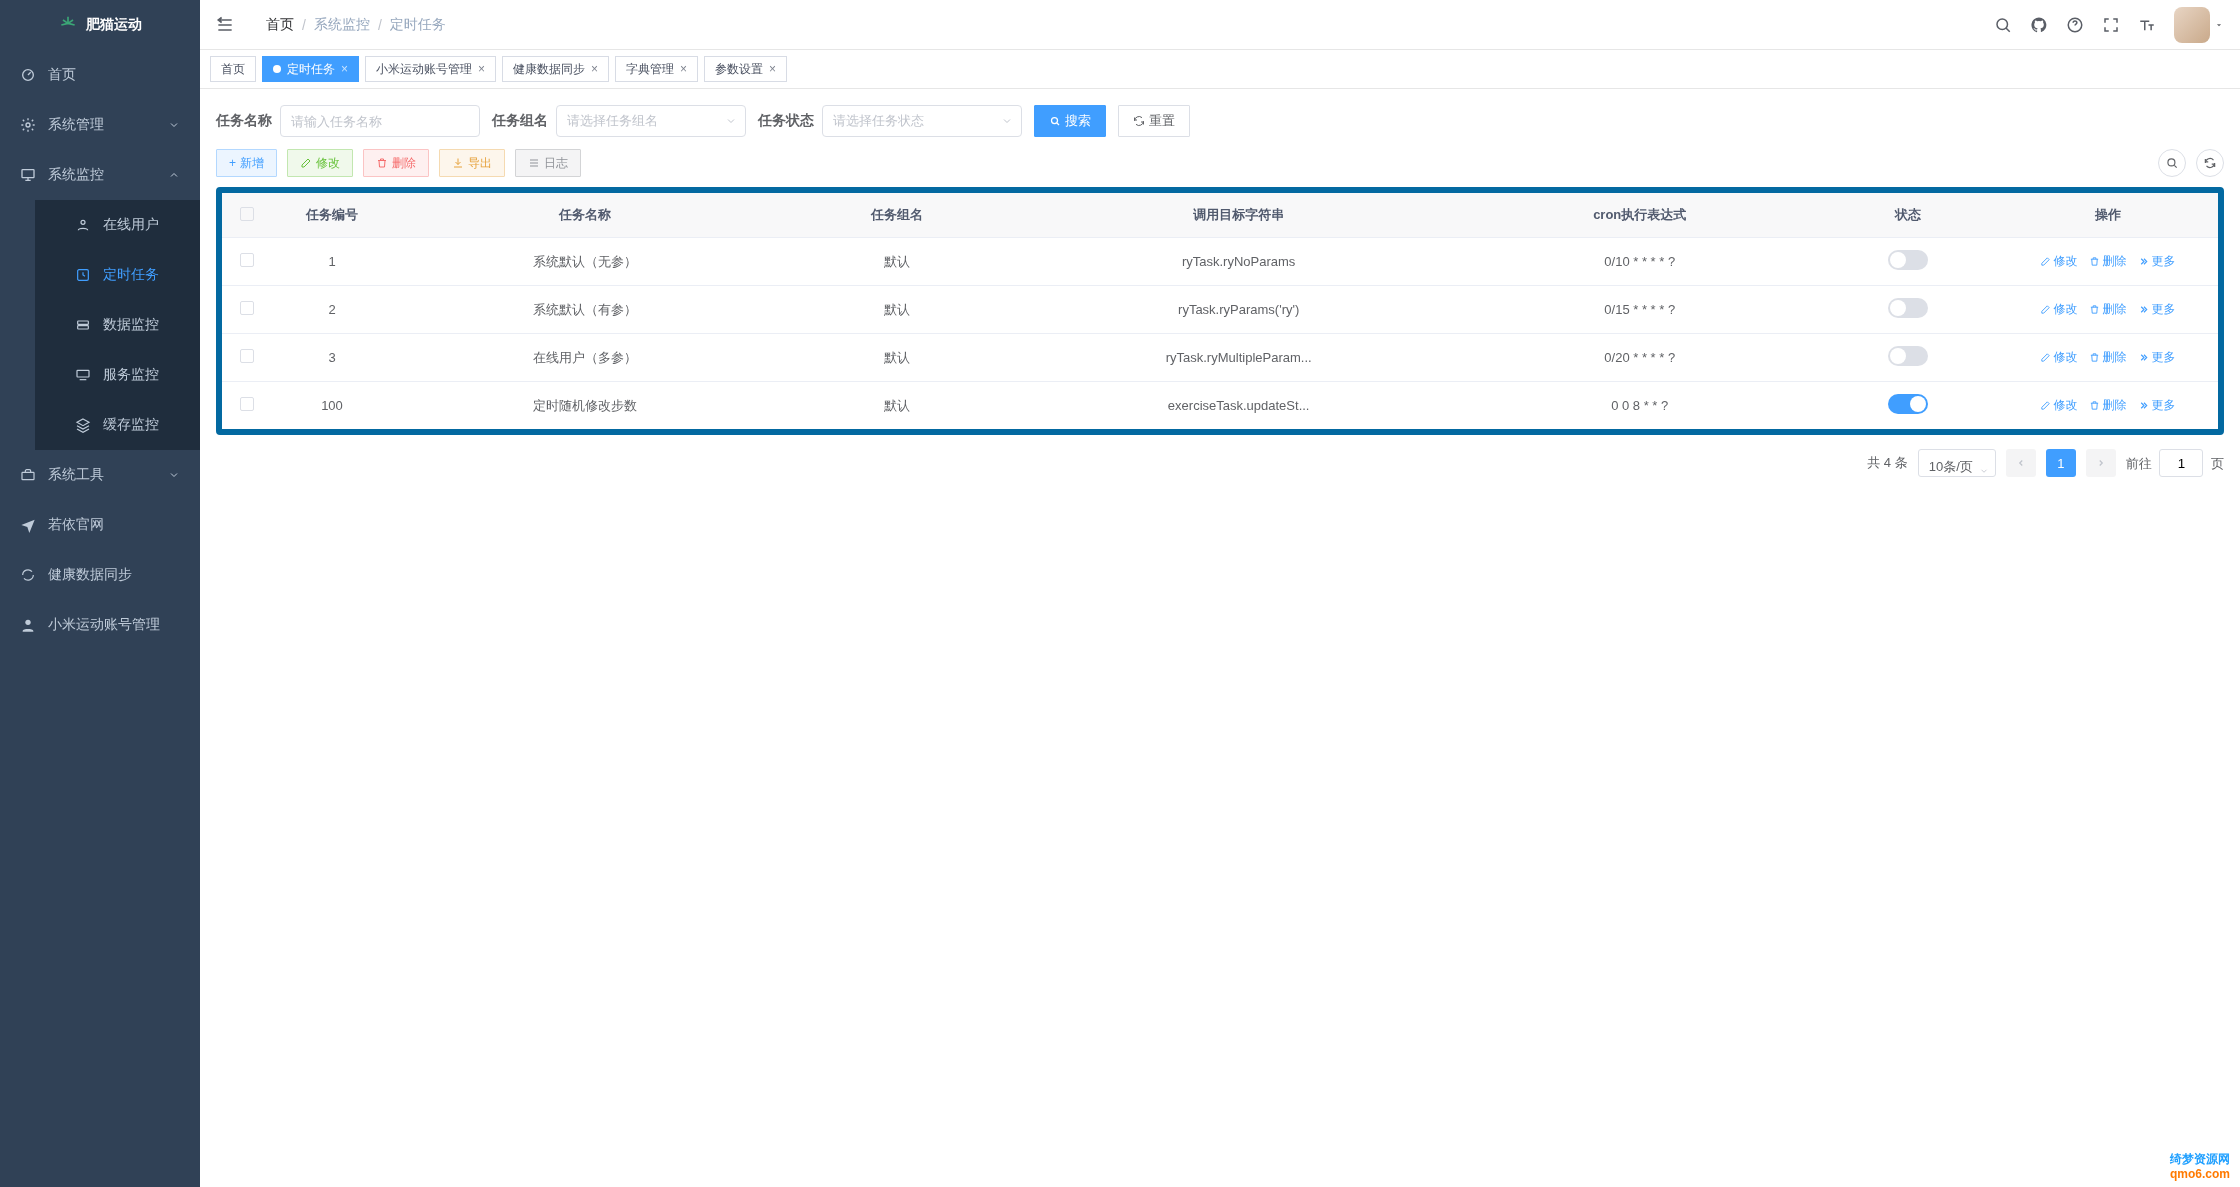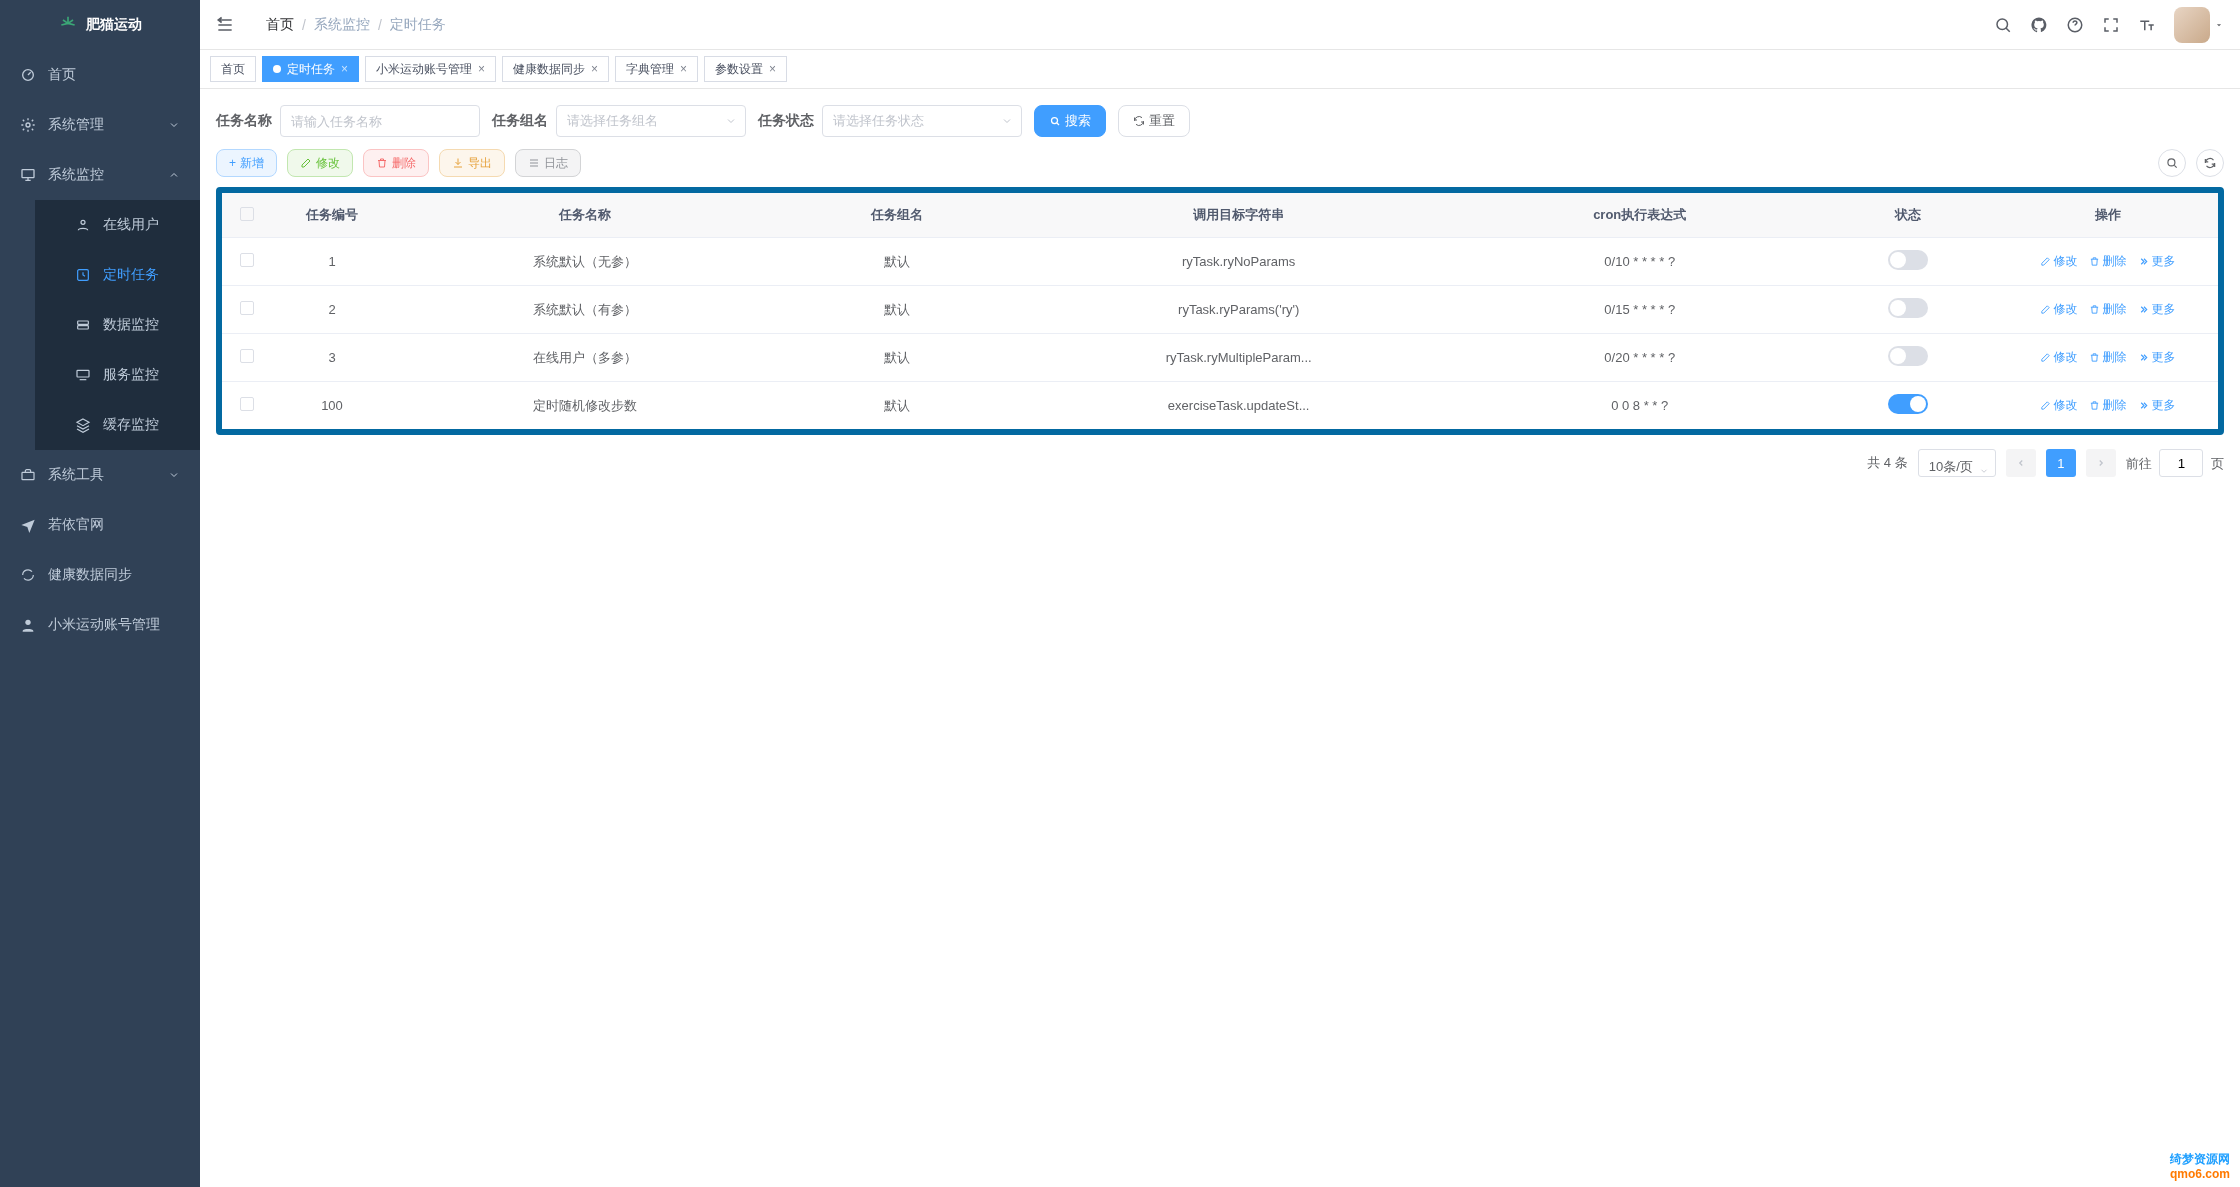--- a/index.html
+++ b/index.html
@@ -43,21 +43,21 @@
 
 
 .content { flex: 1; overflow: auto; padding: 16px; }
 .search-row { display: flex; align-items: center; gap: 12px; flex-wrap: wrap; margin-bottom: 12px; }
 .form-item { display: flex; align-items: center; gap: 8px; }
 .form-label { font-size: 14px; color: #606266; font-weight: 700; }
 .input { height: 32px; border: 1px solid #dcdfe6; border-radius: 4px; padding: 0 10px; font-size: 13px; color: #606266; background: #fff; }
 .input::placeholder { color: #c0c4cc; }
 .select { height: 32px; border: 1px solid #dcdfe6; border-radius: 4px; padding: 0 28px 0 10px; font-size: 13px; color: #c0c4cc; background: #fff; position: relative; display: flex; align-items: center; min-width: 190px; }
 .select .sel-arrow { position: absolute; right: 8px; top: 50%; transform: translateY(-50%); color: #c0c4cc; width: 12px; height: 12px; }
-.btn { height: 32px; border-radius: 8px; padding: 0 14px; font-size: 13px; cursor: pointer; display: inline-flex; align-items: center; gap: 4px; border: 1px solid #dcdfe6; background: #fff; color: #606266; }
+.btn { height: 32px; border-radius: 1px; padding: 0 14px; font-size: 13px; cursor: pointer; display: inline-flex; align-items: center; gap: 4px; border: 1px solid #dcdfe6; background: #fff; color: #606266; }
 .btn-primary { background: #409eff; border-color: #409eff; color: #fff; }
 .btn-plain-primary { background: #ecf5ff; border-color: #b3d8ff; color: #409eff; }
 .btn-plain-success { background: #f0f9eb; border-color: #c2e7b0; color: #67c23a; }
 .btn-plain-danger { background: #fef0f0; border-color: #fbc4c4; color: #f56c6c; }
 .btn-plain-warning { background: #fdf6ec; border-color: #f5dab1; color: #e6a23c; }
 .btn-plain-info { background: #f4f4f5; border-color: #d3d4d6; color: #909399; }
 .btn-sm { height: 28px; padding: 0 12px; font-size: 12px; }
 .toolbar-row { display: flex; align-items: center; justify-content: space-between; margin-bottom: 10px; }
 .toolbar-left { display: flex; gap: 10px; }
 .toolbar-right { display: flex; gap: 10px; }

